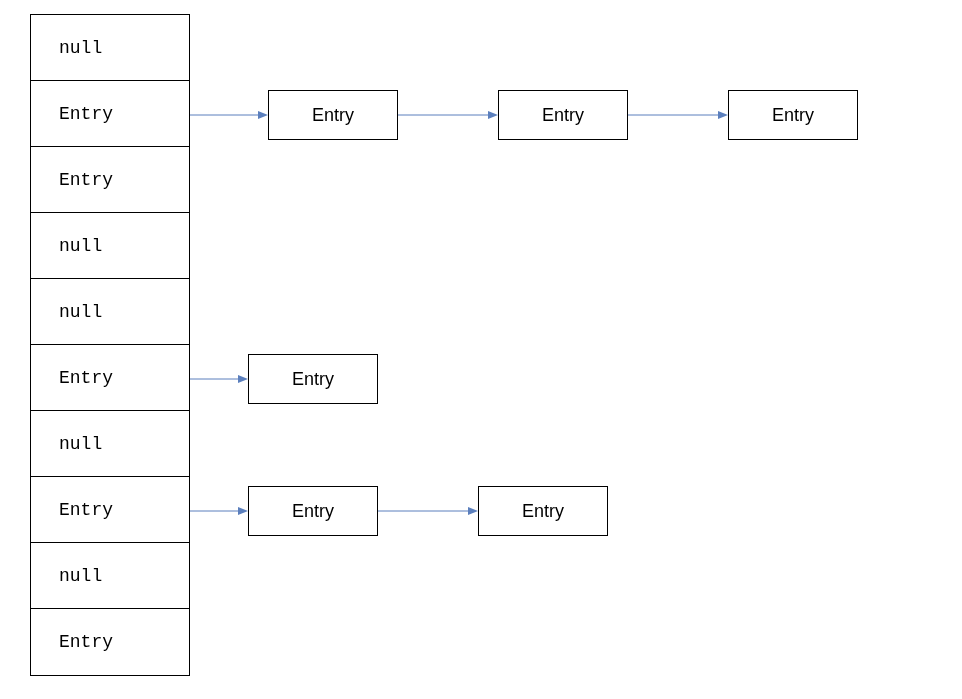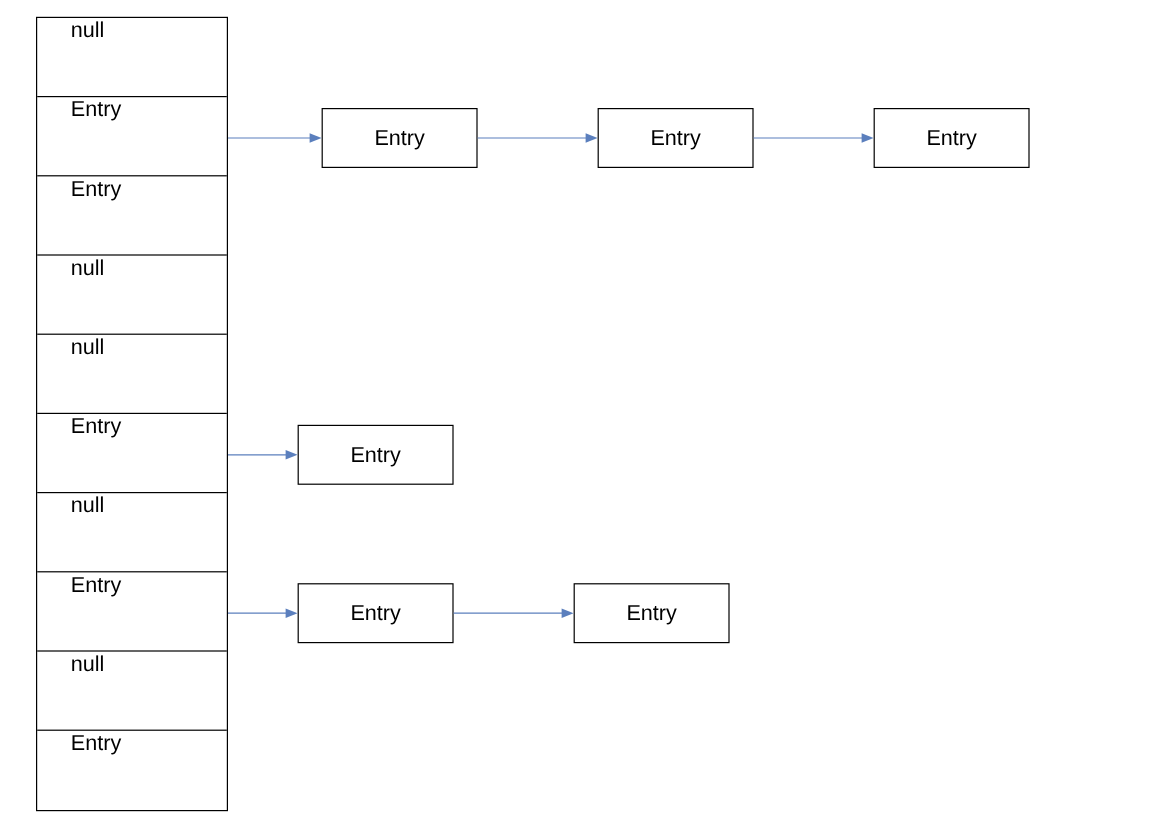--- a/index.html
+++ b/index.html
@@ -21,21 +21,23 @@
       position: absolute;
       left: 30px;
       top: 14px;
       width: 160px;
       border: 1px solid #000;
     }
     .cell {
       height: 66px;
       border-bottom: 1px solid #000;
       display: flex;
+      align-items: center;
       padding-left: 28px;
+      font-family: Liberation Mono, monospace;
     }
     .cell:last-child {
       border-bottom: none;
     }
     .node {
       position: absolute;
       width: 130px;
       height: 50px;
       border: 1px solid #000;
       display: flex;

